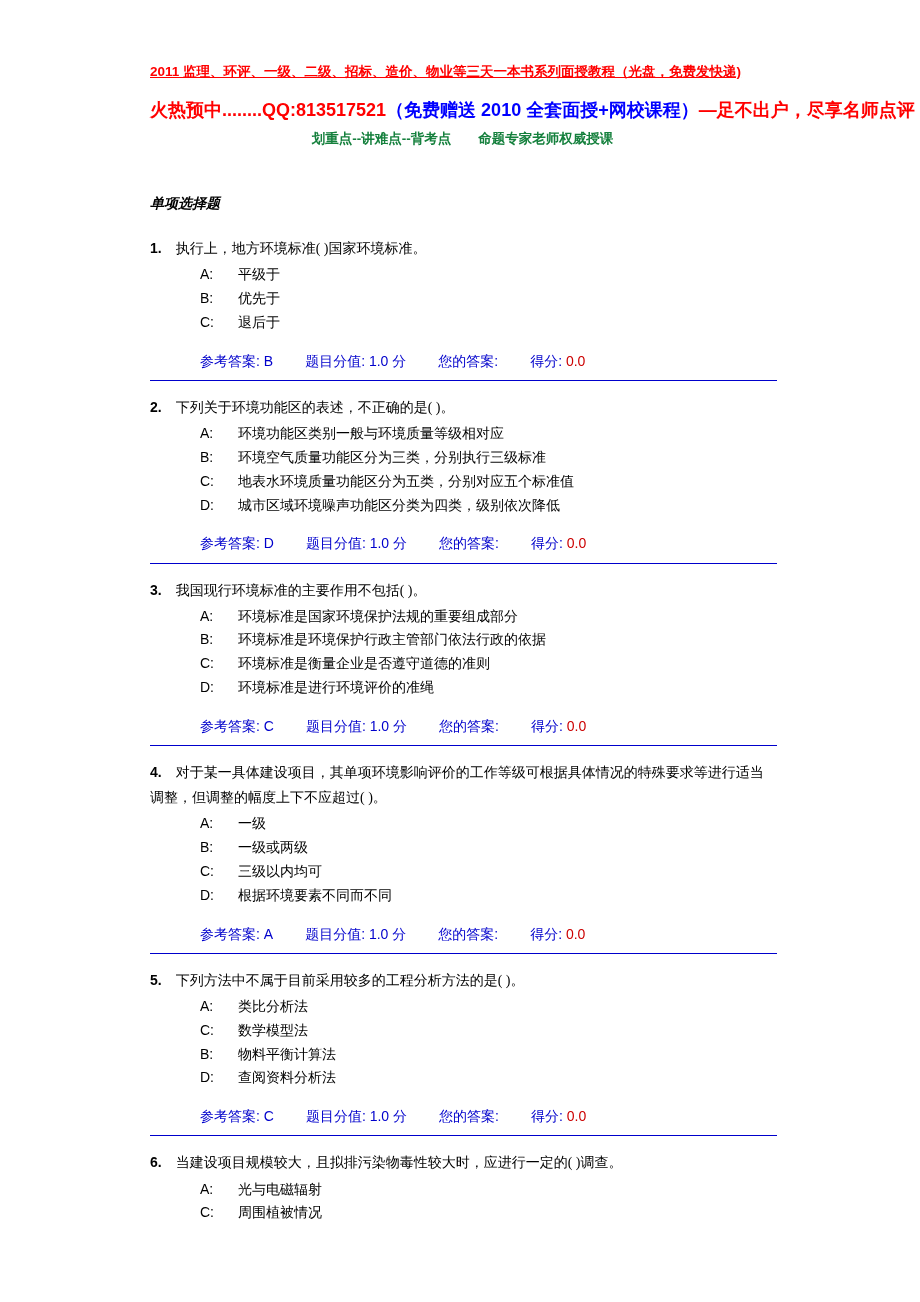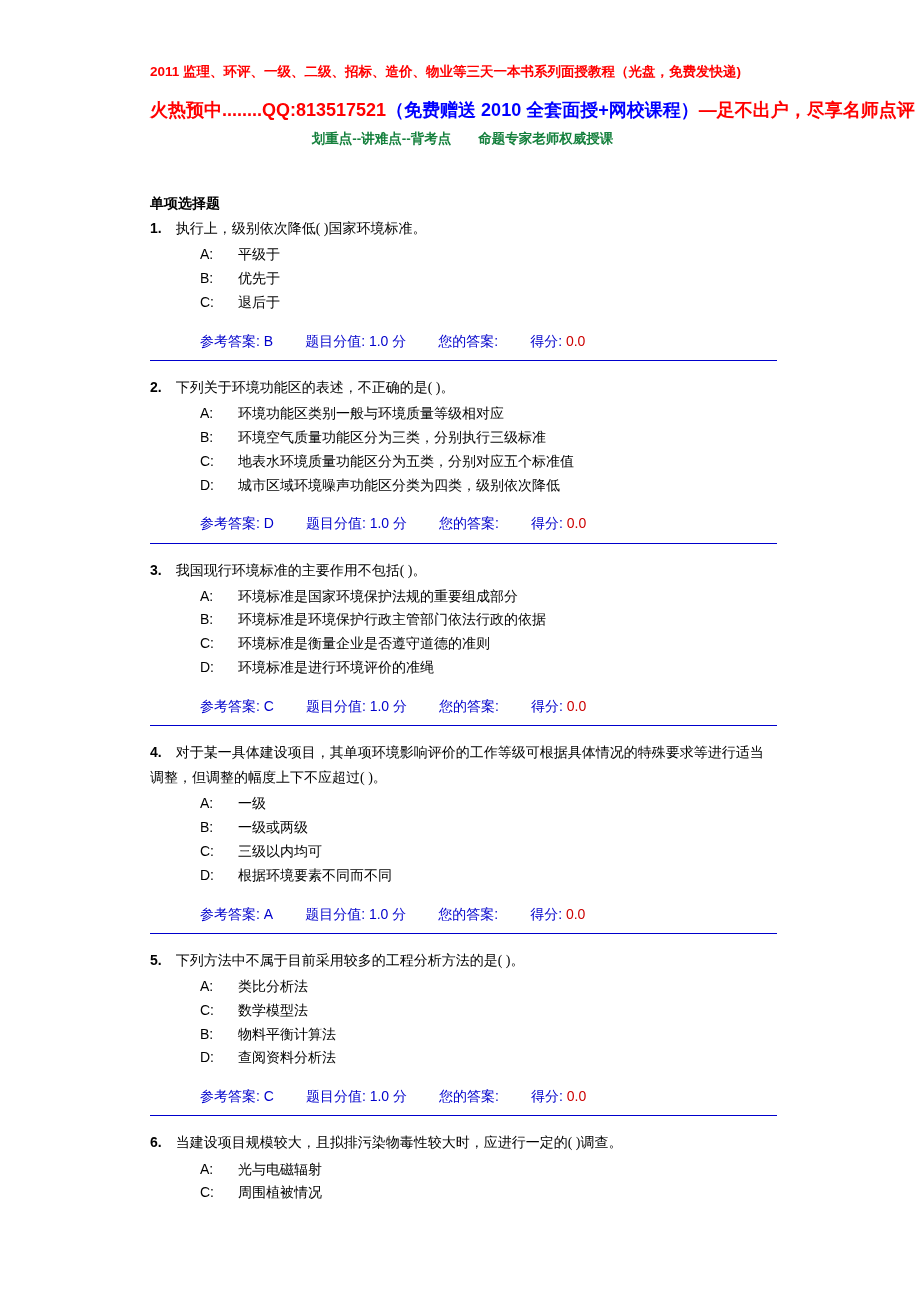--- a/index.html
+++ b/index.html
@@ -16,20 +16,21 @@
     box-sizing: border-box;
     padding: 60px 145px 60px 150px;
   }
   .banner-line1 {
     color: #ff0000;
     font-family: "SimHei", "黑体", sans-serif;
     font-weight: bold;
     text-align: left;
     white-space: nowrap;
     font-size: 13.5px;
+    text-decoration: underline;
   }
   .banner-line2 {
     font-family: "SimHei", "黑体", sans-serif;
     font-weight: bold;
     text-align: left;
     white-space: nowrap;
     font-size: 18px;
     margin-top: 10px;
   }
   .banner-line2 .red { color: #ff0000; }
@@ -37,20 +38,22 @@
   .banner-line3 {
     color: #15803d;
     font-family: "SimHei", "黑体", sans-serif;
     font-weight: bold;
     text-align: center;
     font-size: 13.5px;
   }
   .section-title {
     font-weight: bold;
     margin-top: 40px;
+    margin-bottom: 20px;
+    font-style: italic;
   }
   .question {
     margin-bottom: 6px;
   }
   .q-stem {
     margin-bottom: 2px;
   }
   .q-num {
     font-weight: bold;
     font-family: Arial, sans-serif;
@@ -92,21 +95,21 @@
   <div class="banner-line1">2011 监理、环评、一级、二级、招标、造价、物业等三天一本书系列面授教程（光盘，免费发快递)</div>
   <div class="banner-line2">
     <span class="red">火热预中........QQ:813517521</span><span class="blue">（免费赠送 2010 全套面授+网校课程）</span><span class="red">—足不出户，尽享名师点评！</span>
   </div>
   <div class="banner-line3">划重点--讲难点--背考点　　命题专家老师权威授课</div>
 
   <div class="section-title">单项选择题</div>
 
   <div id="questions-container">
       <div class="question">
-        <div class="q-stem"><span class="q-num">1.</span><span>　执行上，级别依次降低( )国家环境标准。</span></div>
+        <div class="q-stem"><span class="q-num">1.</span><span>　执行上，地方环境标准( )国家环境标准。</span></div>
         <div class="options">
           <div class="option"><span class="opt-letter">A:</span><span>平级于</span></div>
           <div class="option"><span class="opt-letter">B:</span><span>优先于</span></div>
           <div class="option"><span class="opt-letter">C:</span><span>退后于</span></div>
         </div>
         <div class="answer-line"><span class="seg">参考答案: B</span><span class="seg">题目分值: 1.0 分</span><span class="seg">您的答案:</span><span><span>得分: </span><span class="red">0.0</span></span></div>
       </div>
       <hr class="divider">
       <div class="question">
         <div class="q-stem"><span class="q-num">2.</span><span>　下列关于环境功能区的表述，不正确的是( )。</span></div>

